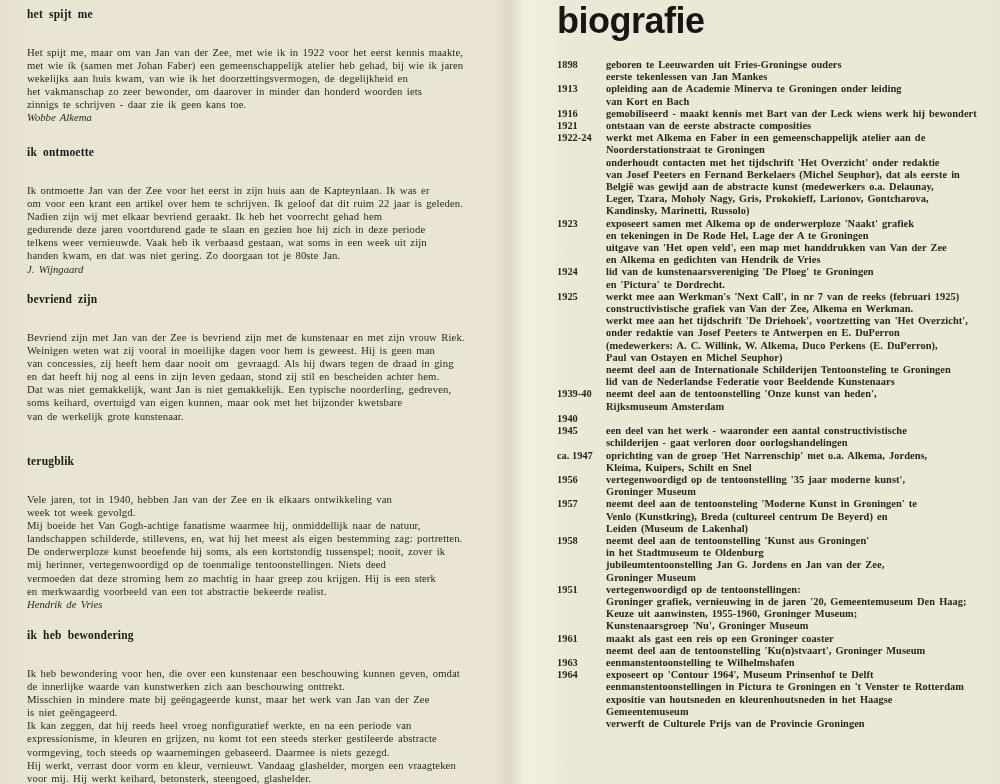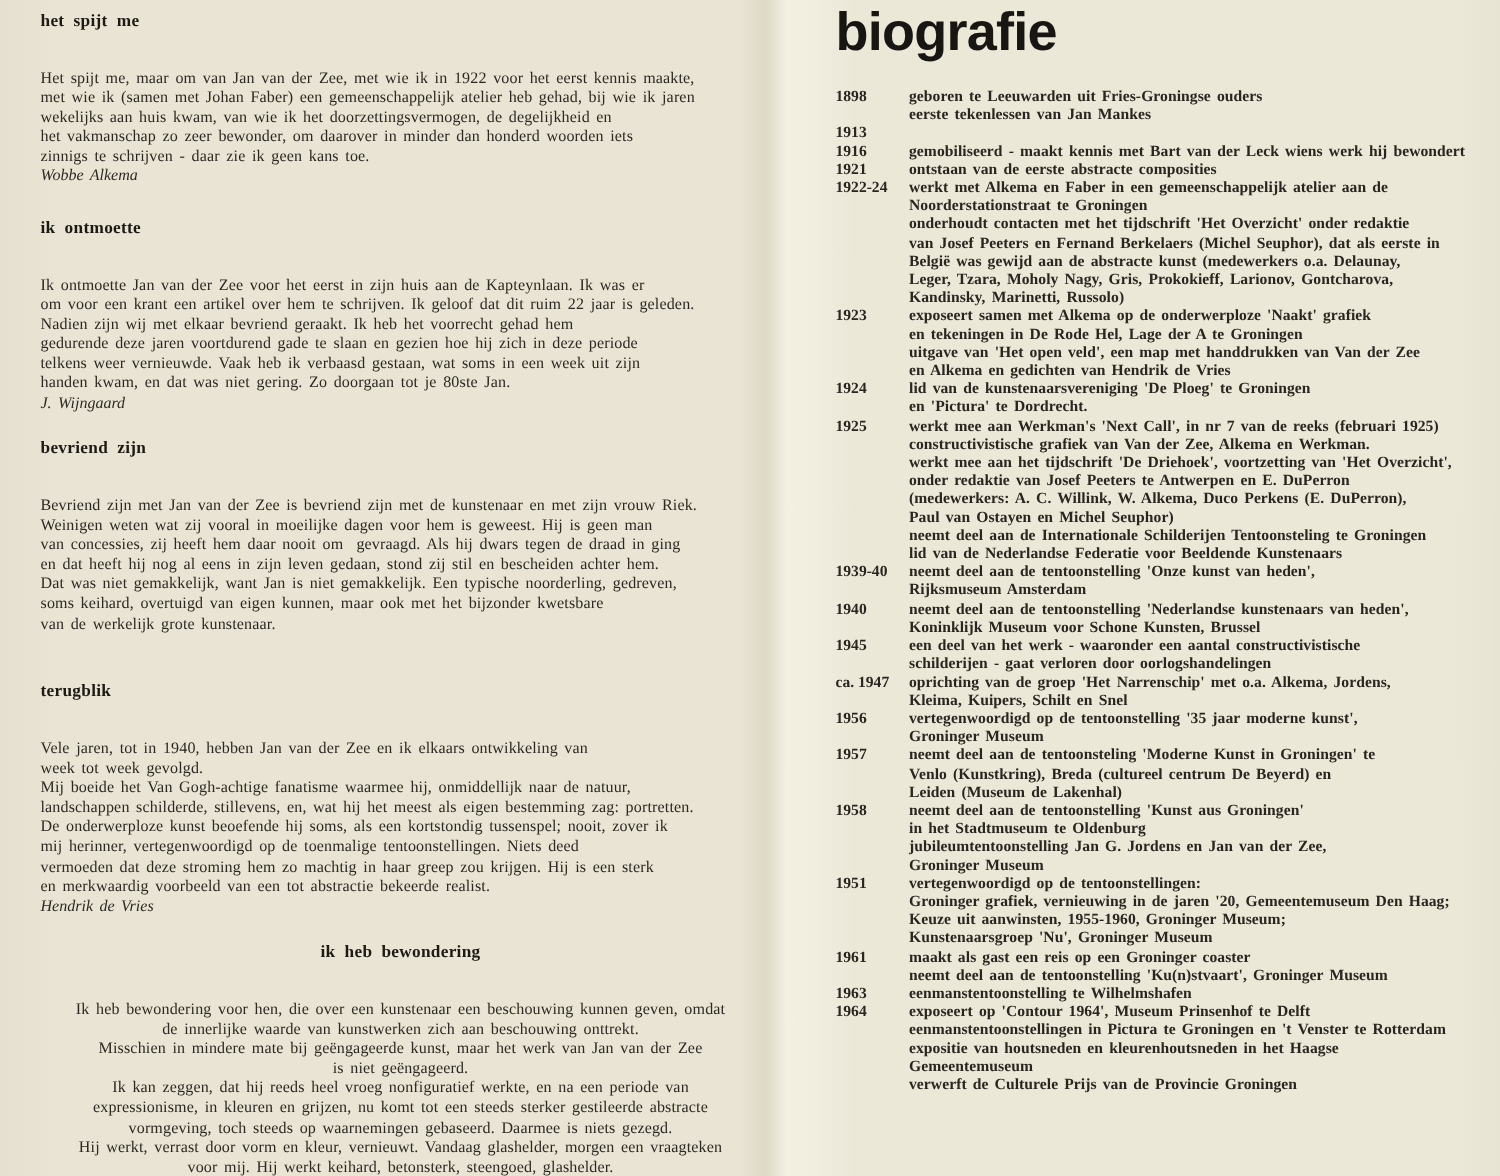--- a/index.html
+++ b/index.html
@@ -101,21 +101,21 @@
         <div class="body">Vele jaren, tot in 1940, hebben Jan van der Zee en ik elkaars ontwikkeling van
 week tot week gevolgd.
 Mij boeide het Van Gogh-achtige fanatisme waarmee hij, onmiddellijk naar de natuur,
 landschappen schilderde, stillevens, en, wat hij het meest als eigen bestemming zag: portretten.
 De onderwerploze kunst beoefende hij soms, als een kortstondig tussenspel; nooit, zover ik
 mij herinner, vertegenwoordigd op de toenmalige tentoonstellingen. Niets deed
 vermoeden dat deze stroming hem zo machtig in haar greep zou krijgen. Hij is een sterk
 en merkwaardig voorbeeld van een tot abstractie bekeerde realist.</div>
         <div class="author">Hendrik de Vries</div>
       </div>
-      <div class="essay" style="top: 629px; text-align: center;">
+      <div class="essay" style="top: 629px;">
         <h3>ik heb bewondering</h3>
         <div class="body">Ik heb bewondering voor hen, die over een kunstenaar een beschouwing kunnen geven, omdat
 de innerlijke waarde van kunstwerken zich aan beschouwing onttrekt.
 Misschien in mindere mate bij geëngageerde kunst, maar het werk van Jan van der Zee
 is niet geëngageerd.
 Ik kan zeggen, dat hij reeds heel vroeg nonfiguratief werkte, en na een periode van
 expressionisme, in kleuren en grijzen, nu komt tot een steeds sterker gestileerde abstracte
 vormgeving, toch steeds op waarnemingen gebaseerd. Daarmee is niets gezegd.
 Hij werkt, verrast door vorm en kleur, vernieuwt. Vandaag glashelder, morgen een vraagteken
 voor mij. Hij werkt keihard, betonsterk, steengoed, glashelder.</div>
@@ -124,20 +124,22 @@
   <div class="right-page">
     <h1>biografie</h1>
     <div class="timeline">
         <div class="tl-row">
           <div class="tl-year">1898</div>
           <div class="tl-desc">geboren te Leeuwarden uit Fries-Groningse ouders
 eerste tekenlessen van Jan Mankes</div>
         </div>
         <div class="tl-row">
           <div class="tl-year">1913</div>
+          <div class="tl-desc">opleiding aan de Academie Minerva te Groningen onder leiding
+van Kort en Bach</div>
         </div>
         <div class="tl-row">
           <div class="tl-year">1916</div>
           <div class="tl-desc">gemobiliseerd - maakt kennis met Bart van der Leck wiens werk hij bewondert</div>
         </div>
         <div class="tl-row">
           <div class="tl-year">1921</div>
           <div class="tl-desc">ontstaan van de eerste abstracte composities</div>
         </div>
         <div class="tl-row">
@@ -173,22 +175,20 @@
 neemt deel aan de Internationale Schilderijen Tentoonsteling te Groningen
 lid van de Nederlandse Federatie voor Beeldende Kunstenaars</div>
         </div>
         <div class="tl-row">
           <div class="tl-year">1939-40</div>
           <div class="tl-desc">neemt deel aan de tentoonstelling 'Onze kunst van heden',
 Rijksmuseum Amsterdam</div>
         </div>
         <div class="tl-row">
           <div class="tl-year">1940</div>
-          <div class="tl-desc">neemt deel aan de tentoonstelling 'Nederlandse kunstenaars van heden',
-Koninklijk Museum voor Schone Kunsten, Brussel</div>
         </div>
         <div class="tl-row">
           <div class="tl-year">1945</div>
           <div class="tl-desc">een deel van het werk - waaronder een aantal constructivistische
 schilderijen - gaat verloren door oorlogshandelingen</div>
         </div>
         <div class="tl-row">
           <div class="tl-year">ca. 1947</div>
           <div class="tl-desc">oprichting van de groep 'Het Narrenschip' met o.a. Alkema, Jordens,
 Kleima, Kuipers, Schilt en Snel</div>

